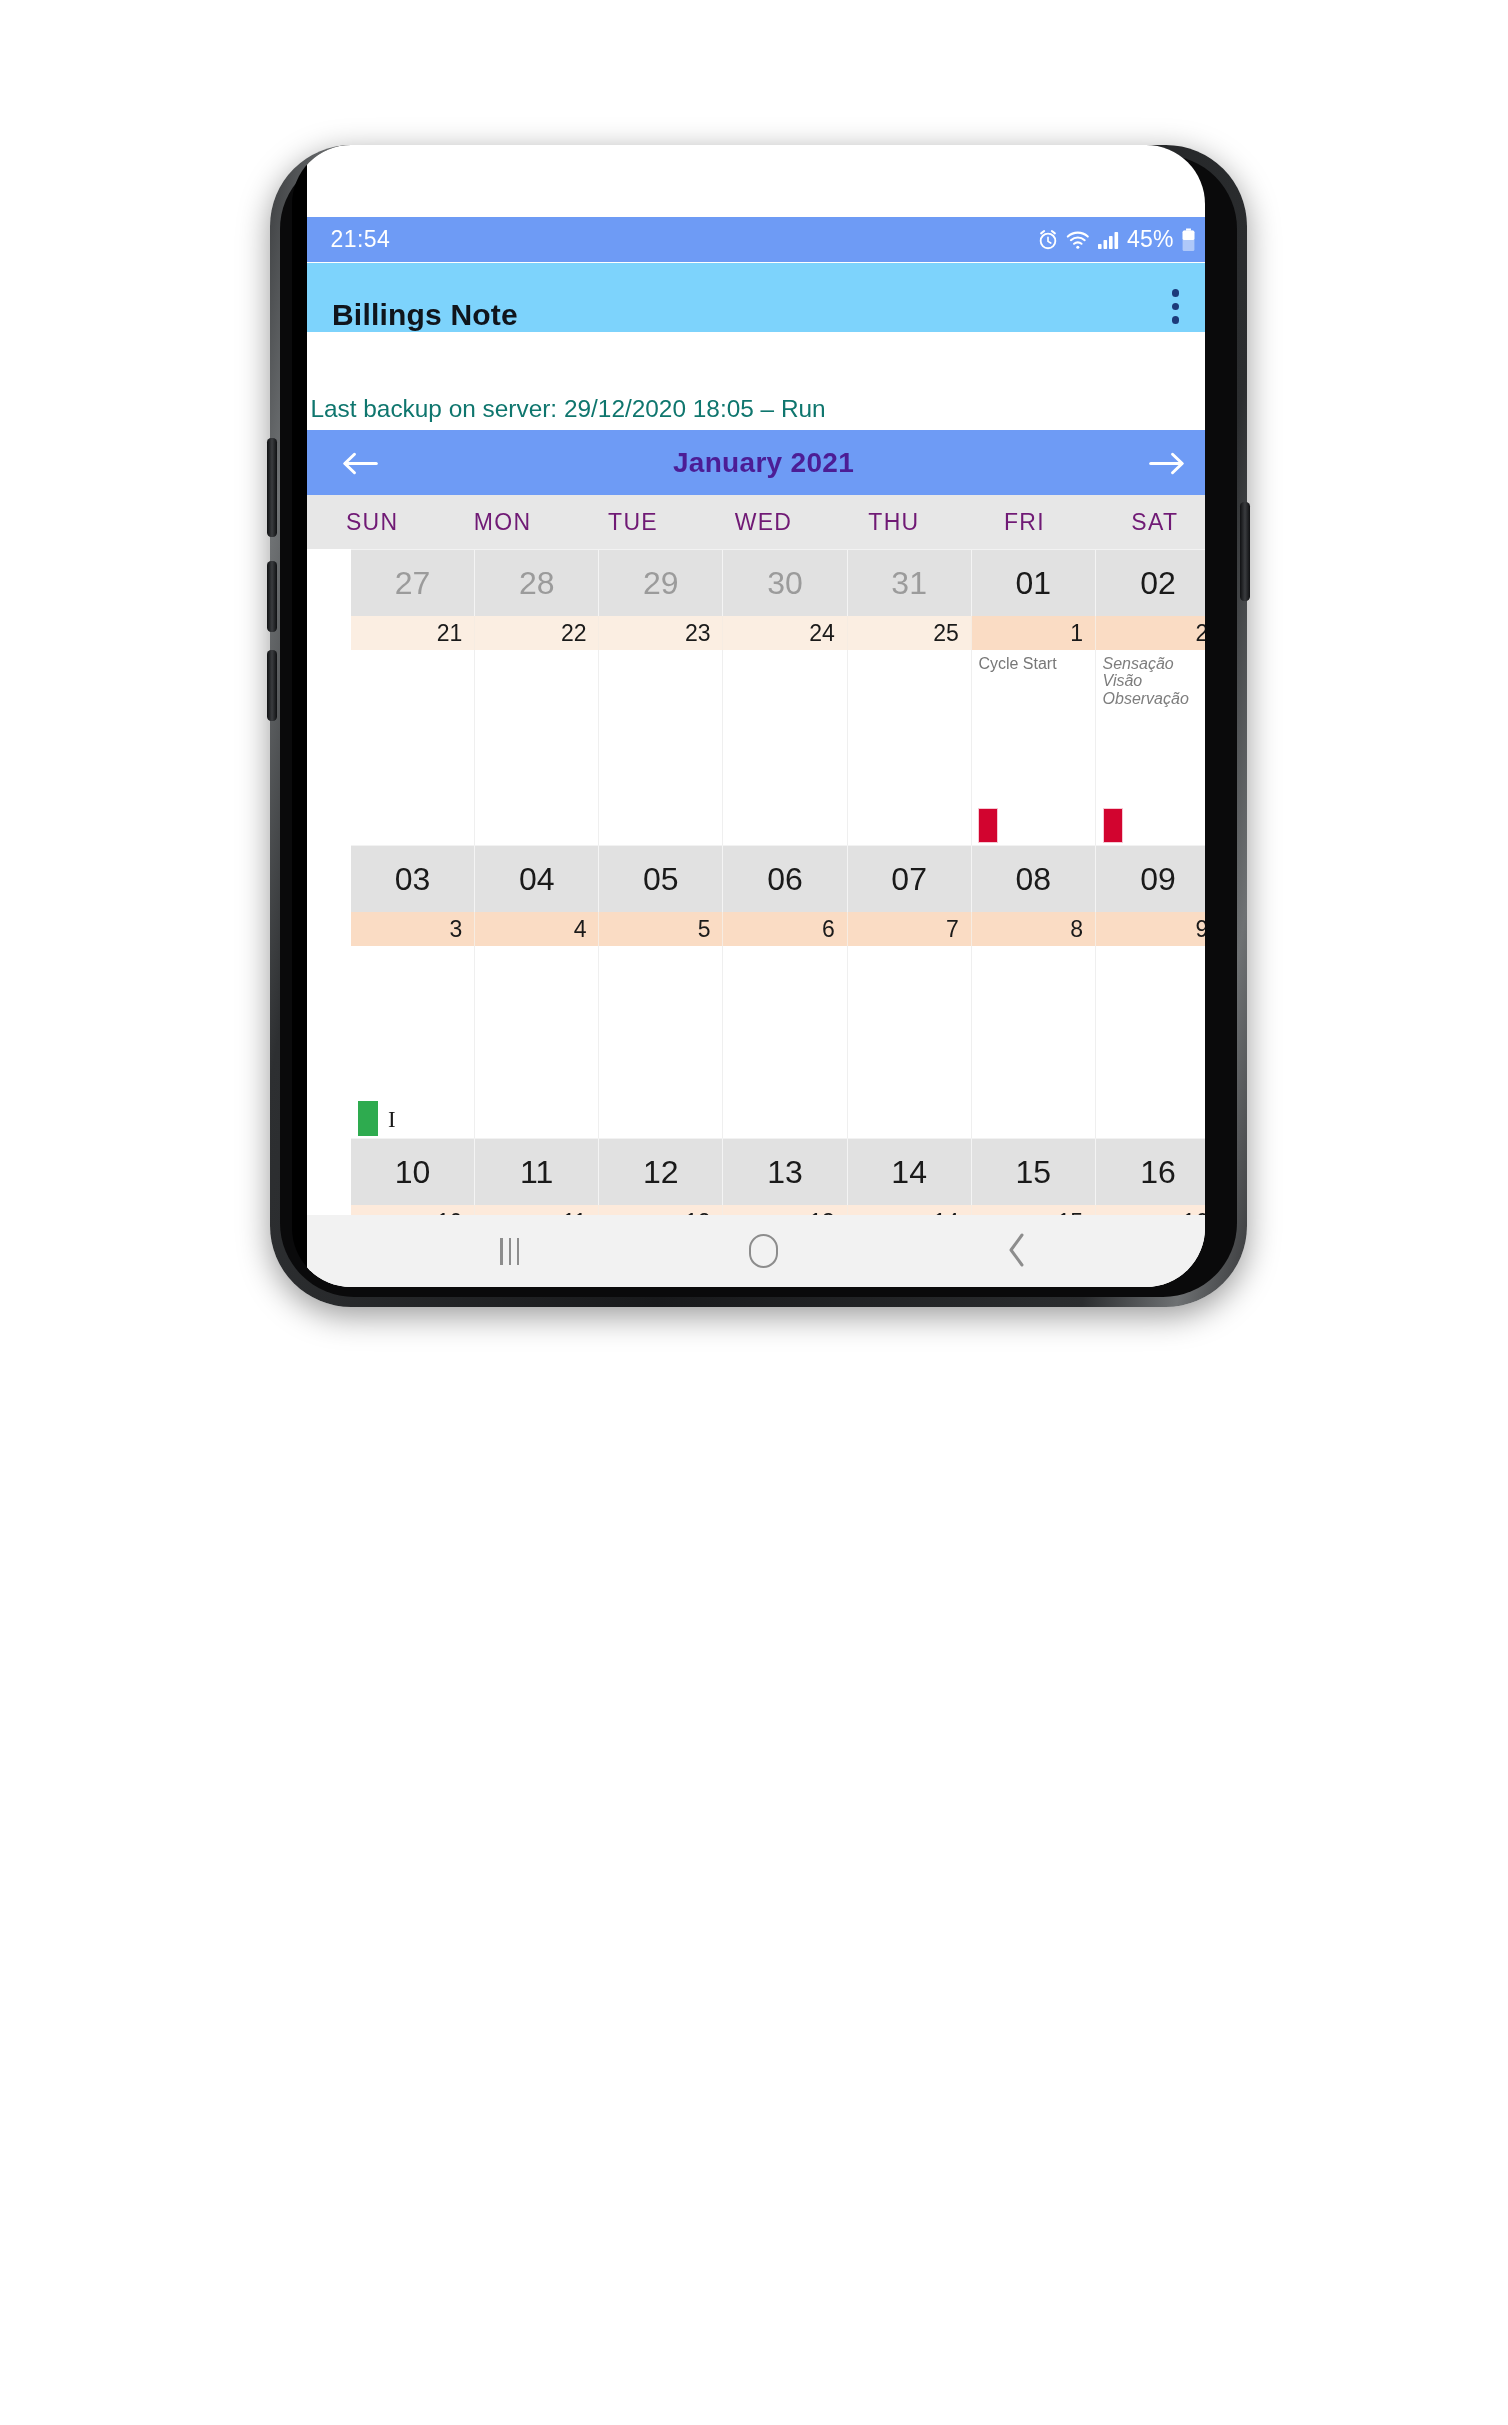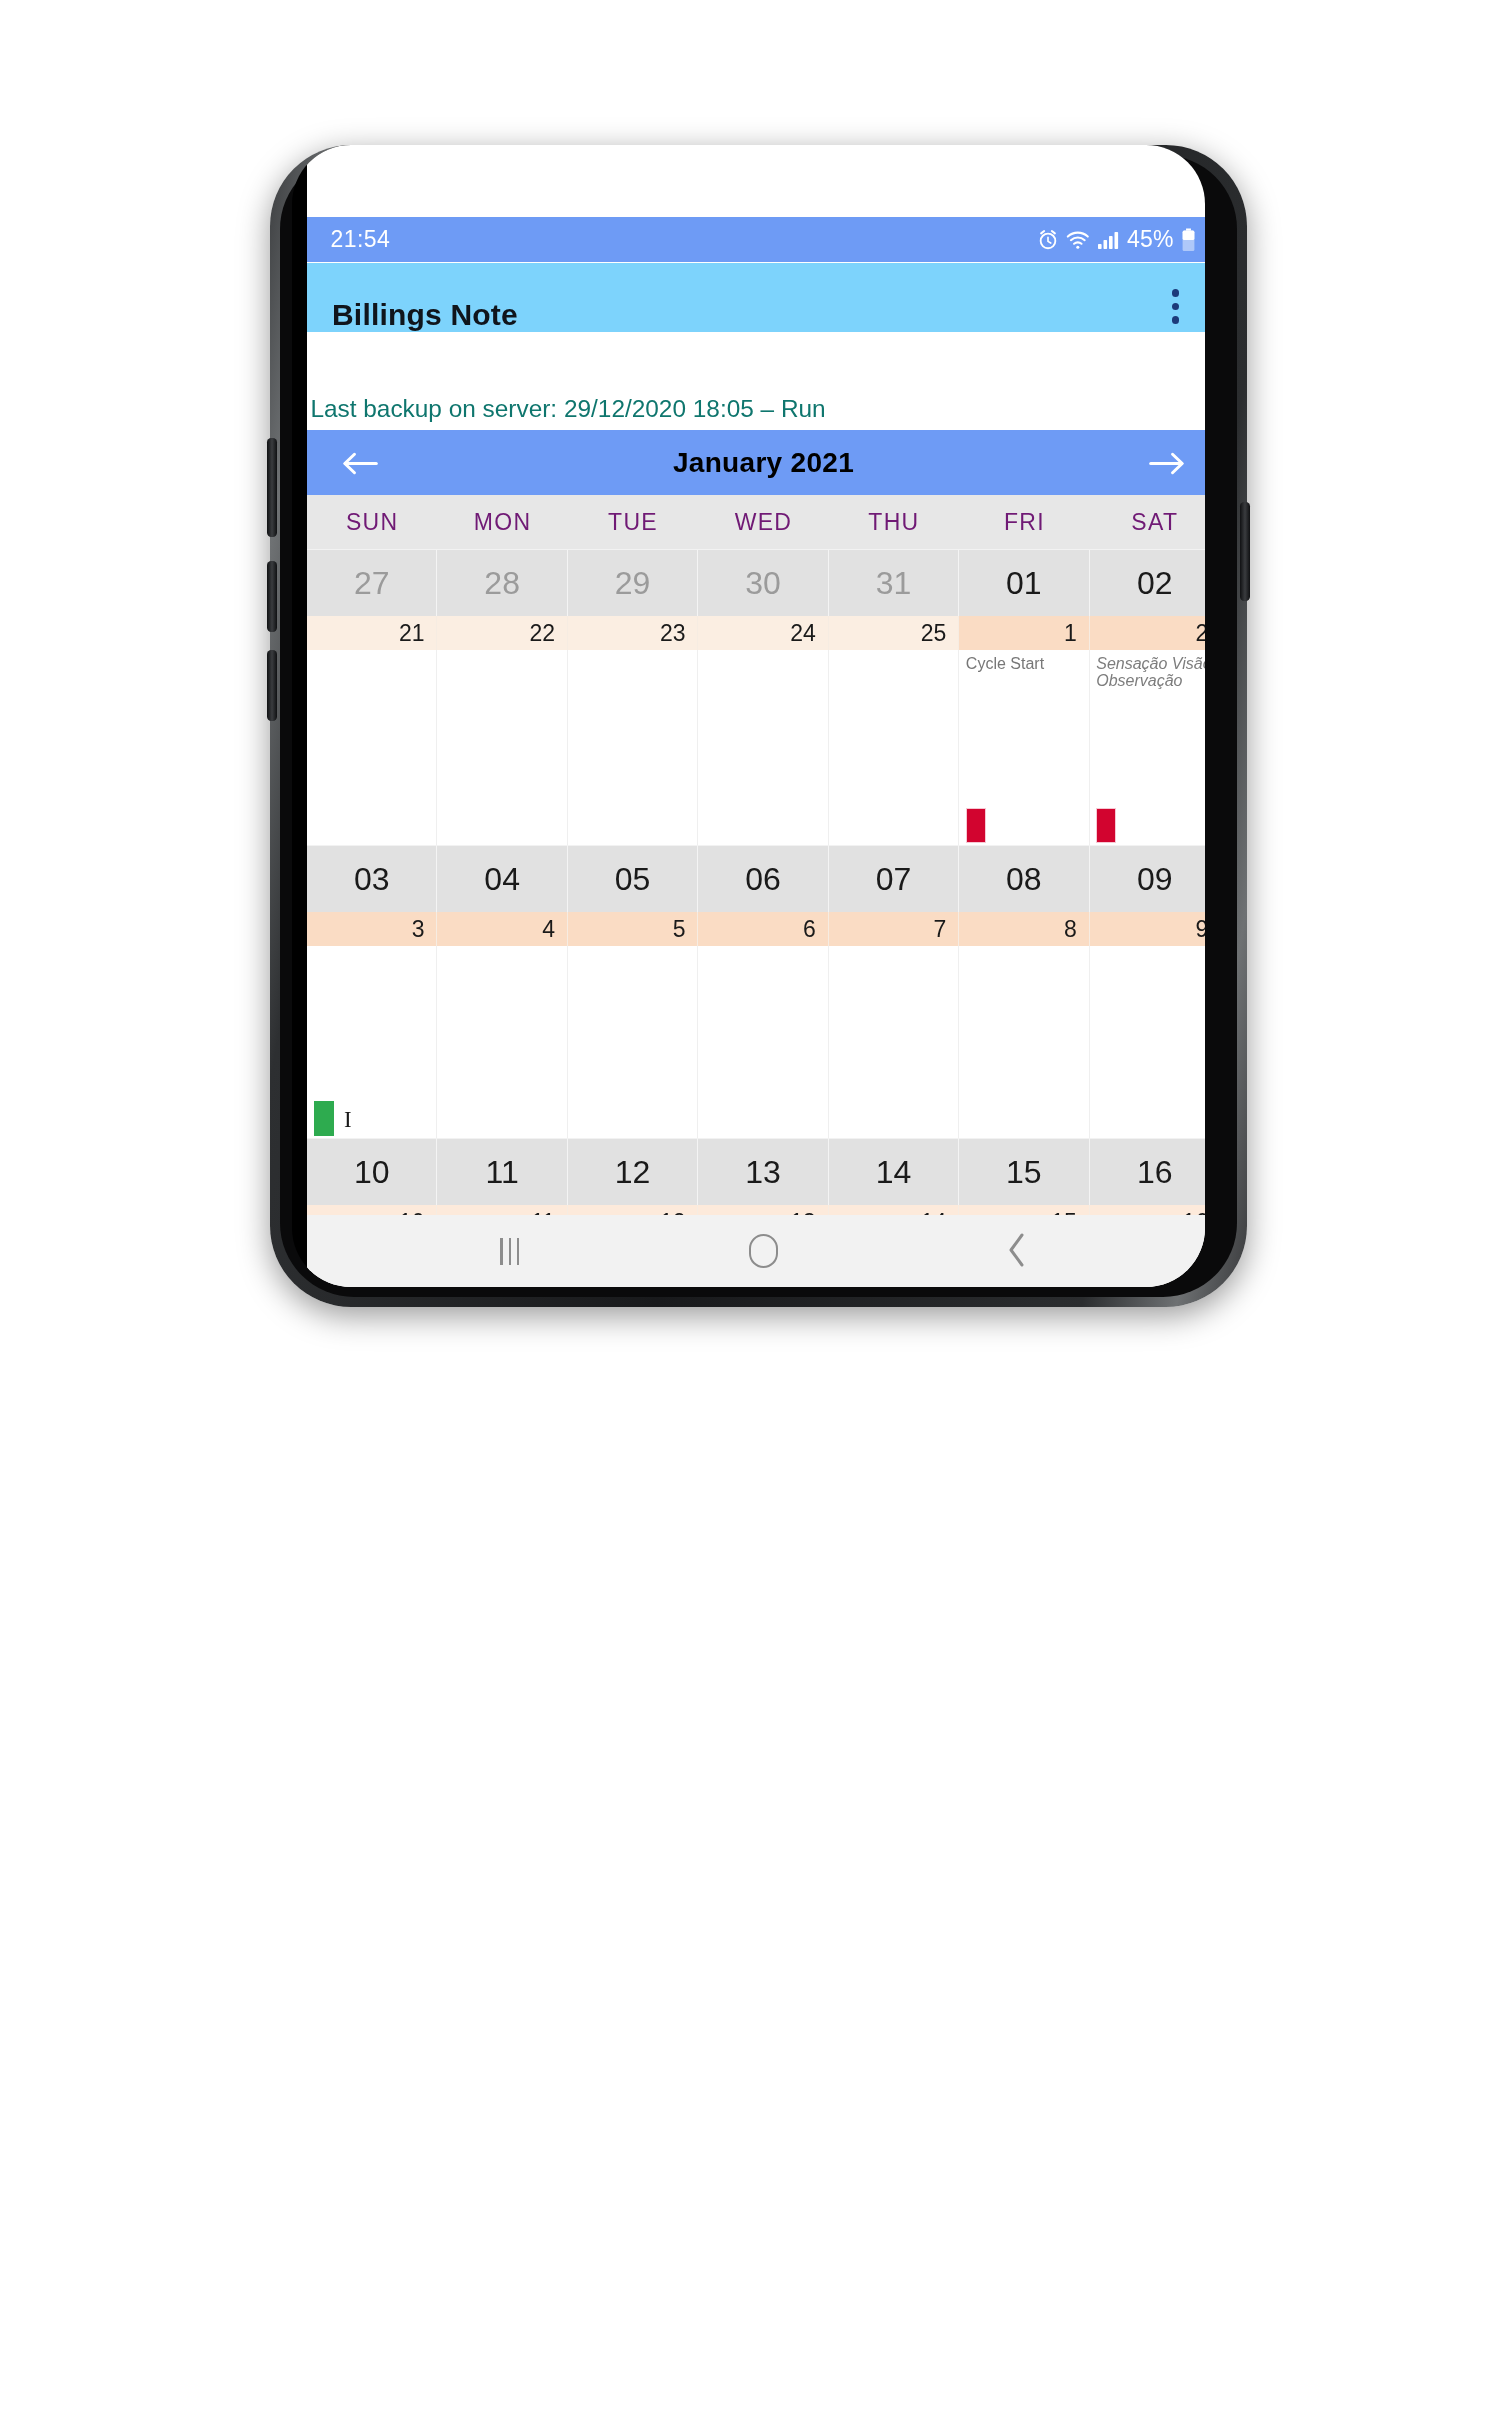--- a/index.html
+++ b/index.html
@@ -131,21 +131,21 @@
   .month-nav {
     position:absolute;
     left: 0; top: 285px;
     width: 913px; height: 66px;
     background: #6e9bf5;
     display:flex; align-items:center; justify-content:space-between;
     padding: 0 27px;
   }
   .nav-arrow { width: 51px; height: 51px; display:flex; align-items:center; justify-content:center; cursor:pointer; }
   .nav-arrow svg { display:block; }
-  .month-label { font-size: 28px; font-weight: bold; color: #000000; letter-spacing: 0.3px; }
+  .month-label { font-size: 28px; font-weight: bold; color: #4c1d95; letter-spacing: 0.3px; }
 
   
   .weekday-row {
     position:absolute;
     left: 0; top: 350px;
     width: 913px; height: 54px;
     background: #e7e7e7;
     display: grid;
     grid-template-columns: repeat(7, 1fr);
     align-items: center;
@@ -155,21 +155,21 @@
   }
 
   
   .calendar-scroll {
     position:absolute;
     left: 0; top: 404px;
     width: 913px; height: 666px;
     background: #ffffff;
     overflow: hidden;
   }
-  .week { width: 913px; }
+  .week { width: 913px; padding-left: 44px; }
 
   .date-row {
     display: grid; grid-template-columns: repeat(7, 1fr);
     height: 67px;
     background: #e1e1e1;
     border-top: 0.8px solid #f2f2f2;
   }
   .date-cell {
     display:flex; align-items:center; justify-content:center;
     font-size: 32px; color: #1a1a1a;

